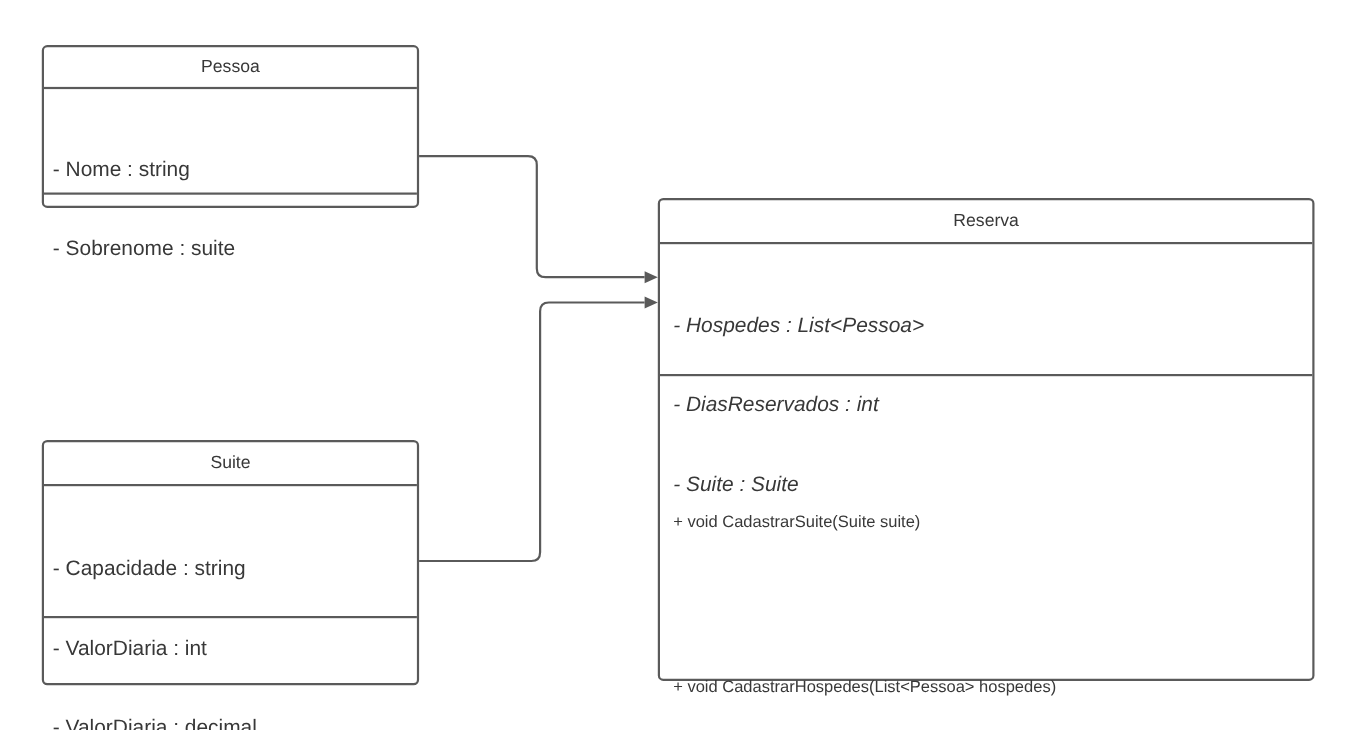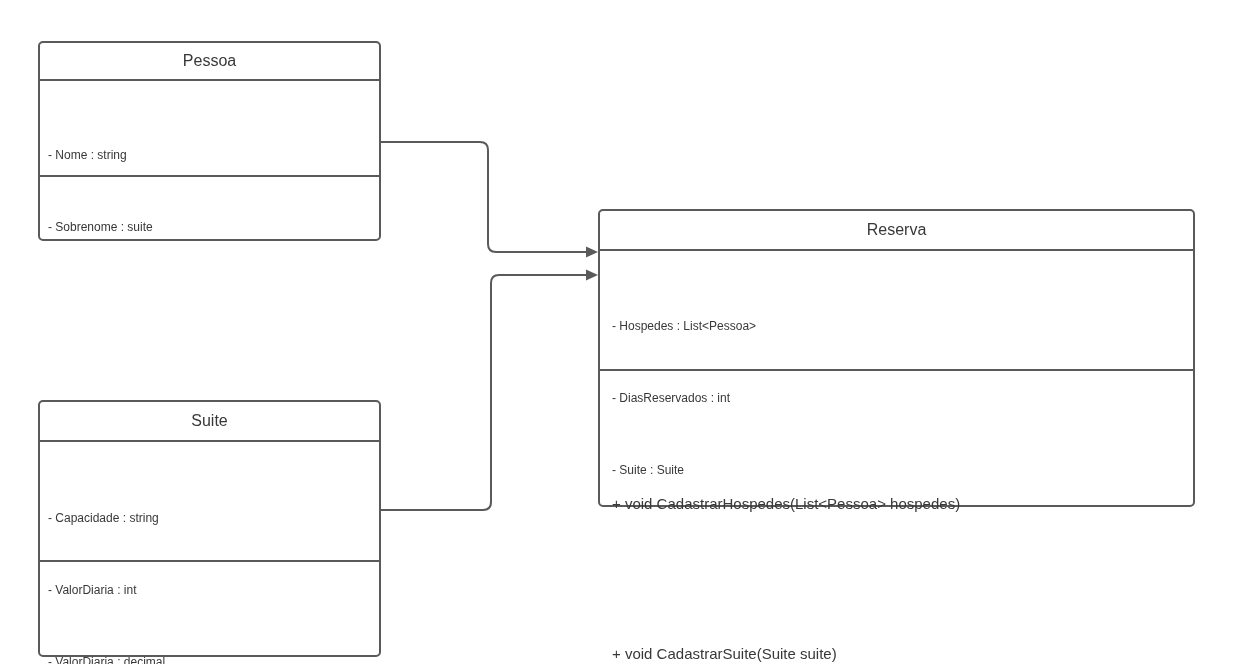--- a/index.html
+++ b/index.html
@@ -36,47 +36,47 @@
     box-sizing: border-box;
     border-bottom: 2px solid #5a5a5a;
     display: flex;
     align-items: center;
     justify-content: center;
     font-size: 16px;
     flex: 0 0 auto;
   }
   .uml-attrs {
     box-sizing: border-box;
-    font-size: 12px;
+    font-size: 19px;
     line-height: 24px;
     flex: 0 0 auto;
     white-space: pre;
   }
   .uml-methods {
     box-sizing: border-box;
     border-top: 2px solid #5a5a5a;
     flex: 1 1 auto;
     font-size: 15px;
     white-space: pre;
   }
 
   
-  #class-pessoa { left: 38px; top: 41px; width: 343px; height: 200px; }
+  #class-pessoa { left: 38px; top: 41px; width: 343px; height: 148px; }
   #class-pessoa .uml-title { height: 38px; }
   #class-pessoa .uml-attrs { height: 94px; padding: 14px 8px 0 8px; }
 
   
-  #class-suite { left: 38px; top: 400px; width: 343px; height: 257px; }
+  #class-suite { left: 38px; top: 400px; width: 343px; height: 223px; }
   #class-suite .uml-title { height: 40px; }
   #class-suite .uml-attrs { height: 118px; padding: 16px 8px 0 8px; }
 
   
-  #class-reserva { left: 598px; top: 180px; width: 597px; height: 298px; margin-top: 29px; }
+  #class-reserva { left: 598px; top: 180px; width: 597px; height: 439px; }
   #class-reserva .uml-title { height: 40px; }
-  #class-reserva .uml-attrs { height: 118px; padding: 15px 12px 16px 12px; }
+  #class-reserva .uml-attrs { height: 118px; padding: 15px 12px 16px 12px; font-style: italic; }
   #class-reserva .uml-methods { padding: 8px 12px 0 12px; line-height: 50px; }
 </style>
 </head>
 <body>
 
 <div class="canvas">
 
   <svg class="connectors-layer" width="1234" height="664" viewBox="0 0 1234 664">
     <path d="M 381,142 L 480,142 Q 488,142 488,150 L 488,244 Q 488,252 496,252 L 586,252" fill="none" stroke-width="2" stroke="#5a5a5a"></path>
     <polygon points="586,246.5 598,252 586,257.5" fill="#5a5a5a"></polygon>
@@ -104,20 +104,20 @@
   </div>
 
   <div class="uml-class" id="class-reserva">
     <div class="uml-title">Reserva</div>
     <div class="uml-attrs">
       <div>- Hospedes : List&lt;Pessoa&gt;</div>
       <div>- DiasReservados : int</div>
       <div>- Suite : Suite</div>
     </div>
     <div class="uml-methods">
+      <div>+ void CadastrarSuite(Suite suite)</div>
       <div>+ void CadastrarHospedes(List&lt;Pessoa&gt; hospedes)</div>
-      <div>+ void CadastrarSuite(Suite suite)</div>
       
       
     </div>
   </div>
 
 </div>
 
 </body></html>

